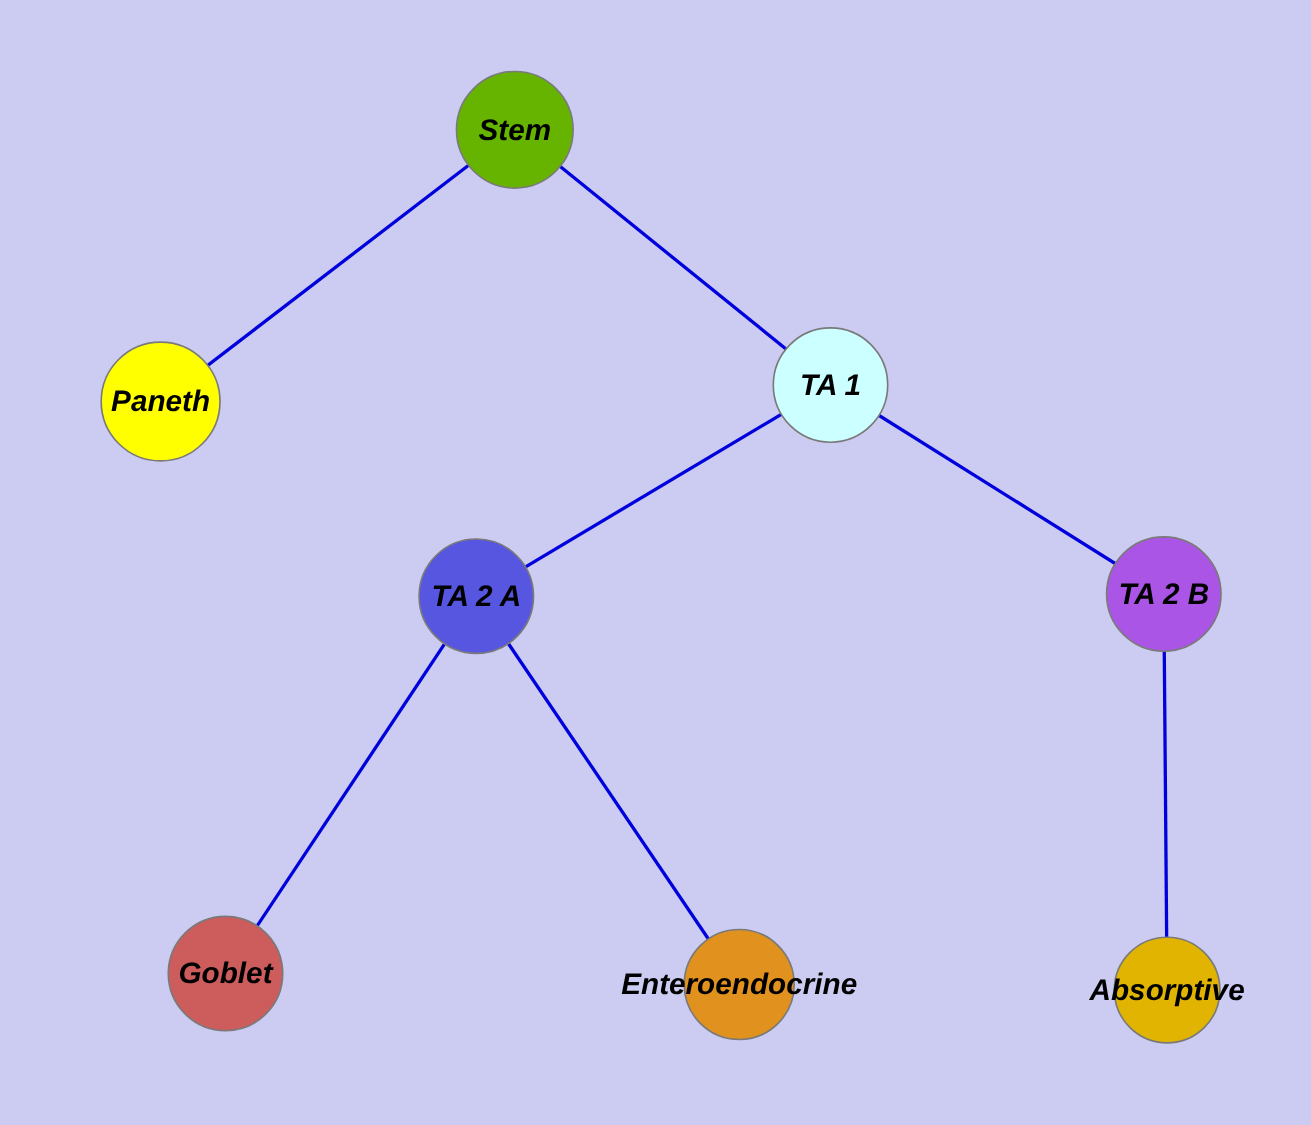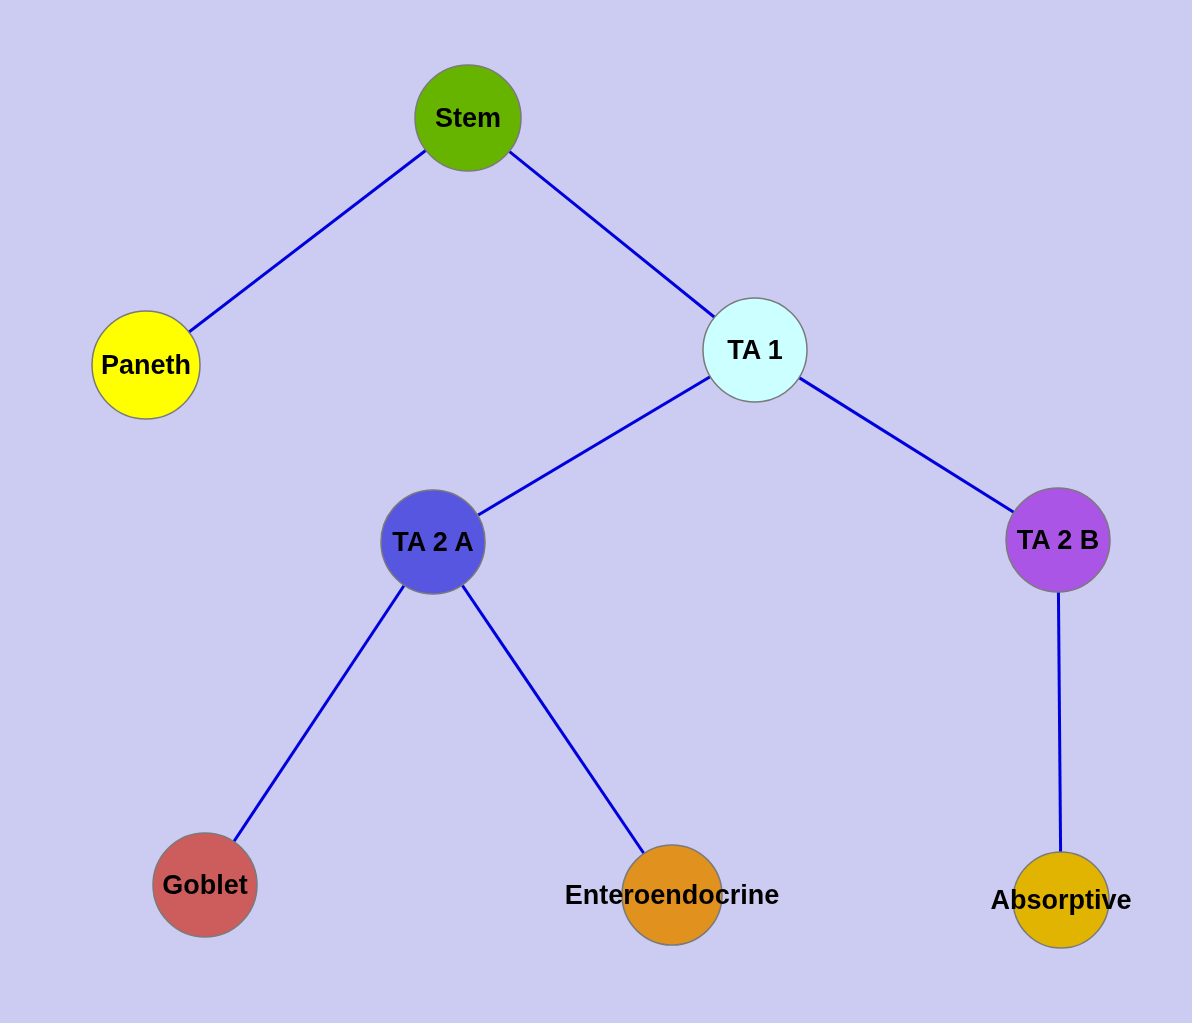--- a/index.html
+++ b/index.html
@@ -6,20 +6,21 @@
     margin: 0;
     padding: 0;
     width: 1192px;
     height: 1023px;
     overflow: hidden;
     font-family: "Liberation Sans", sans-serif;
   }
   .canvas-wrap {
     width: 1192px;
     height: 1023px;
+    font-style: italic;
   }
   svg {
     display: block;
   }
   .node-label {
     font-family: "Liberation Sans", "DejaVu Sans", sans-serif;
     font-weight: bold;
     pointer-events: none;
   }
 </style>

